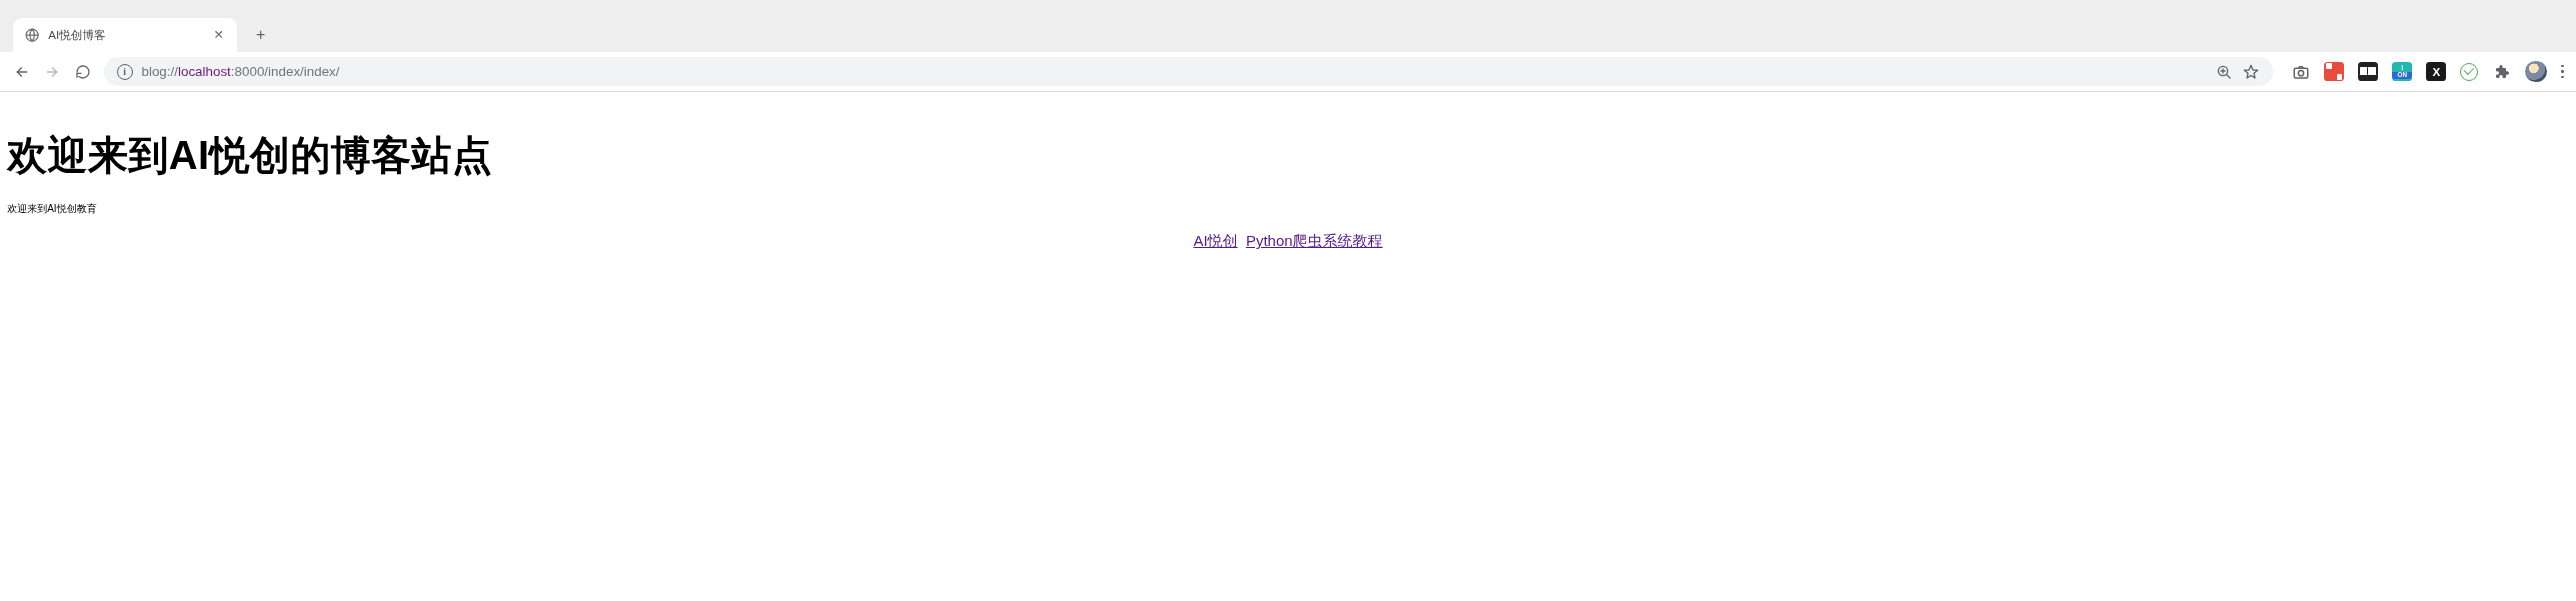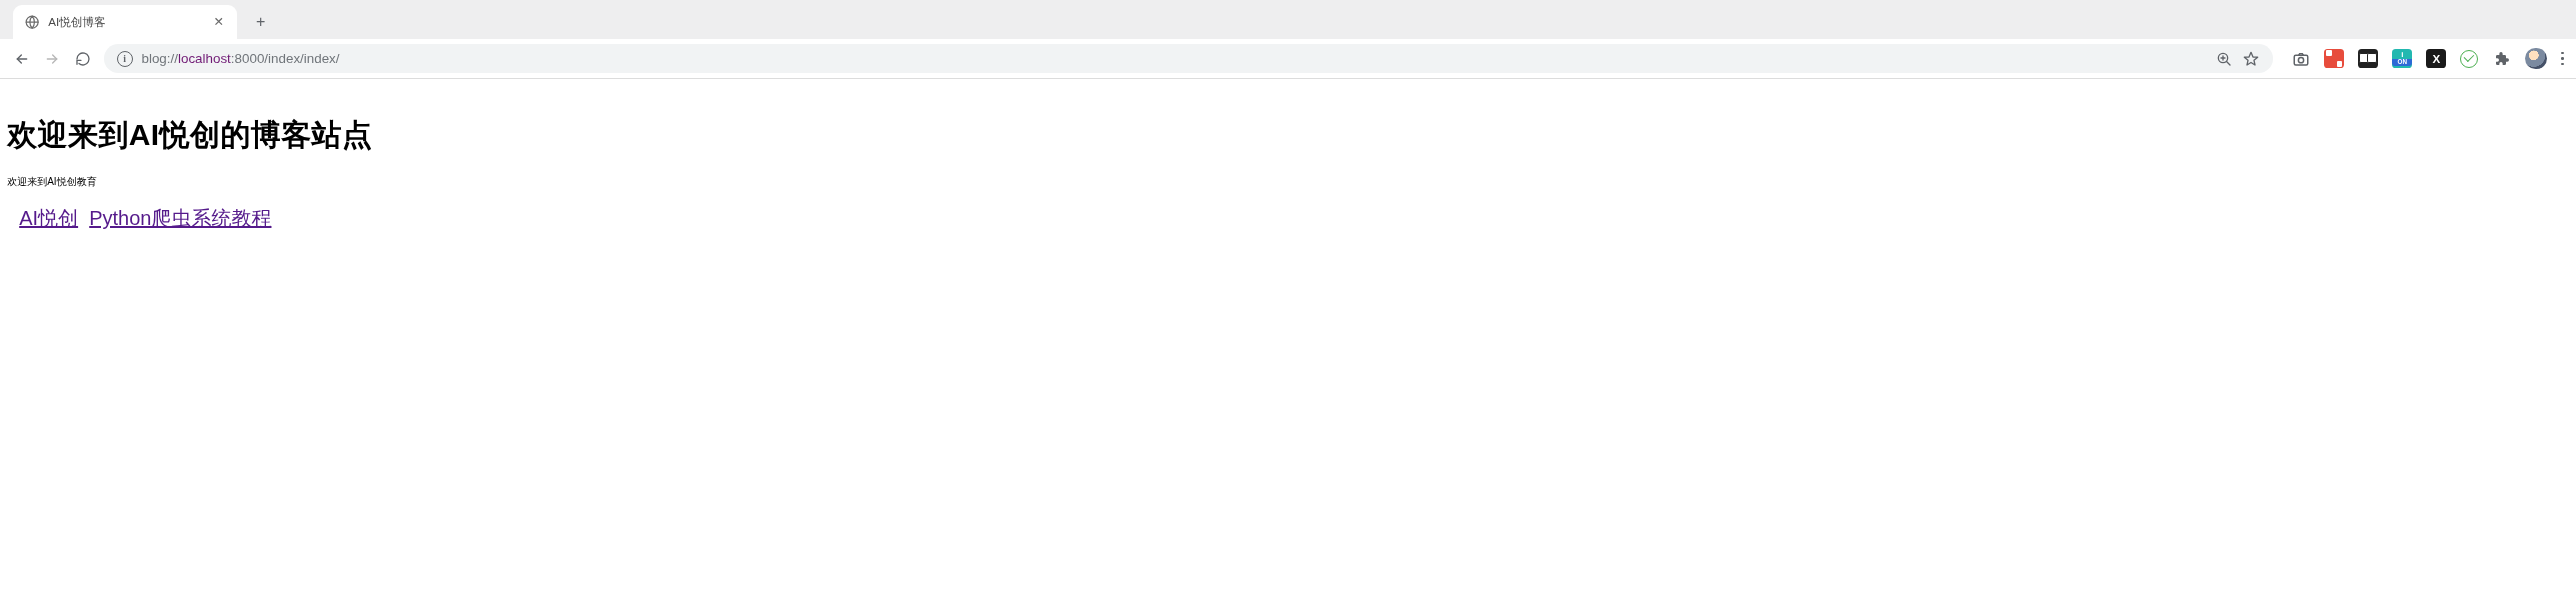--- a/index.html
+++ b/index.html
@@ -8,21 +8,21 @@
       background: #fff;
     }
     
     .browser-chrome {
       background: #eeeeef;
       display: flex;
       flex-direction: column;
       border-bottom: 0.9px solid #dcdcdc;
     }
     .tab-bar {
-      height: 39px;
+      height: 52px;
       display: flex;
       align-items: flex-end;
       padding-left: 12.5px;
       gap: 7.2px;
     }
     .tab {
       height: 34px;
       min-width: 224px;
       background: #fff;
       border-top-left-radius: 9px;
@@ -118,23 +118,23 @@
     .avatar {
       width: 21.5px; height: 21.5px; border-radius: 50%;
       background: radial-gradient(circle at 40% 35%, #ffe0c0 0 25%, #7b8aa0 26% 60%, #455168 61% 100%);
     }
     .kebab { display: flex; flex-direction: column; gap: 2.7px; }
     .kebab span { width: 2.7px; height: 2.7px; border-radius: 50%; background: #5f6368; }
     
     .page {
       padding: 19.7px 7.2px;
     }
-    .page h1 { font-size: 30px; font-weight: 700; margin-top: 16px; margin-bottom: 19.7px; letter-spacing: 0.4px; }
+    .page h1 { font-size: 40px; font-weight: 700; margin-top: 16px; margin-bottom: 19.7px; letter-spacing: 0.4px; }
     .page p  { font-size: 10px; margin: 16px 0; }
-    .page .links { margin: 16px 12px; font-size: 20px; }
+    .page .links { margin: 16px 12px; font-size: 15px; text-align: center; }
     .page a { color: #551a8b; text-decoration: underline; }
     .page ol { margin: 16px 0 0 39px; font-size: 15px; }
     .page li { margin: 3.6px 0; }
 
     svg { display: block; }
   </style>
 </head>
 <body>
 
 <div class="browser-chrome">

